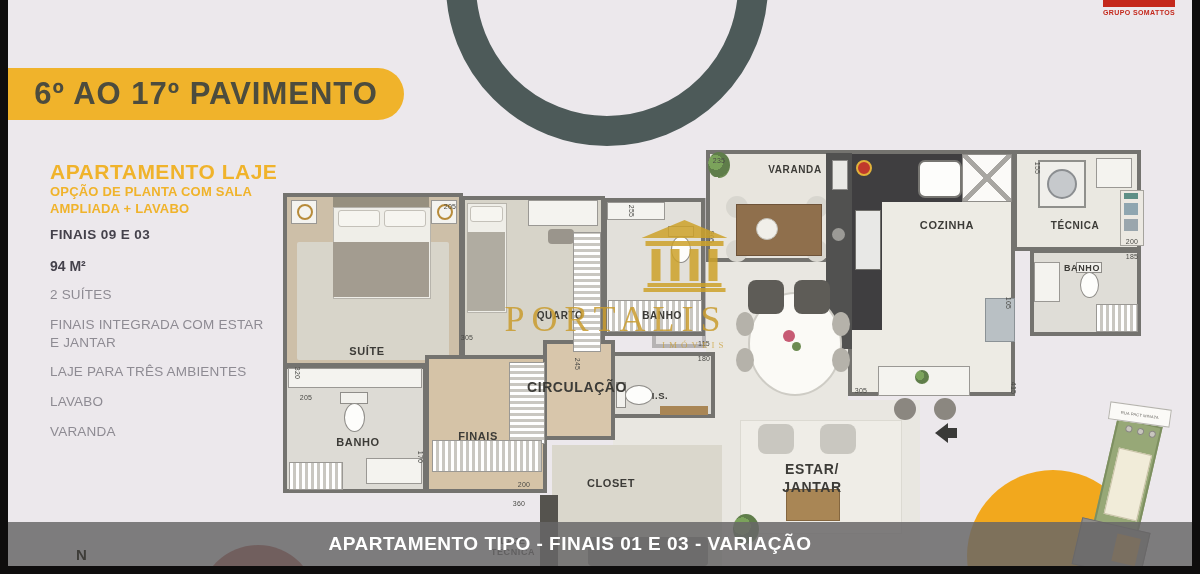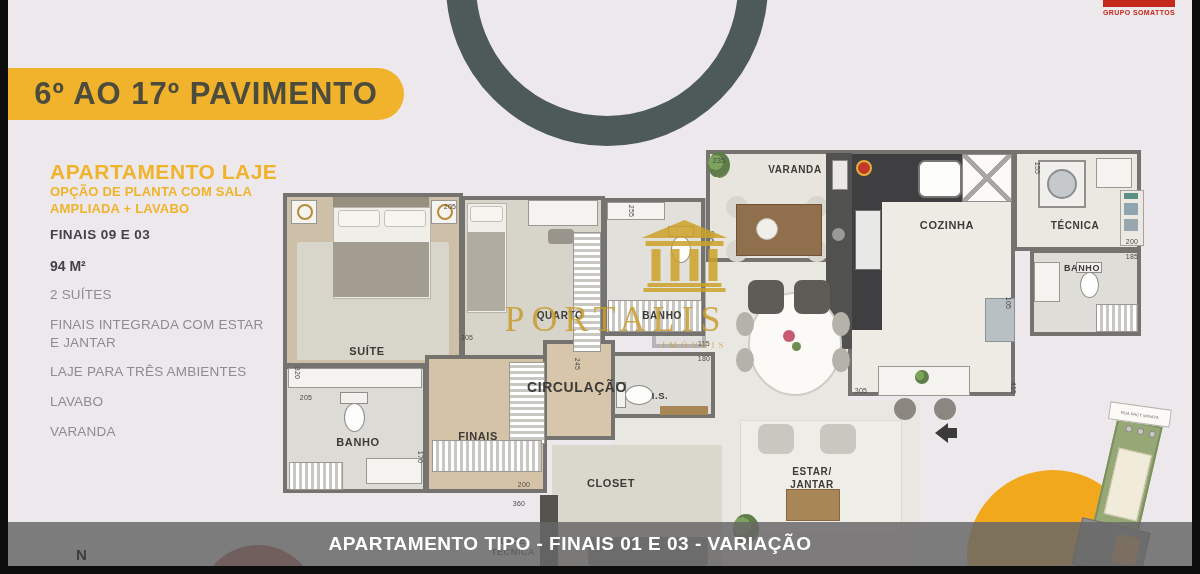--- a/index.html
+++ b/index.html
@@ -238,21 +238,21 @@
       <div class="pos lbl" style="left: 1075px; top: 226px; font-size: 10px;">TÉCNICA</div>
       <div class="pos lbl" style="left: 1082px; top: 269px; font-size: 9px;">BANHO</div>
       <div class="pos lbl" style="left: 367px; top: 352px; font-size: 11px;">SUÍTE</div>
       <div class="pos lbl" style="left: 560px; top: 316px; font-size: 10px;">QUARTO</div>
       <div class="pos lbl" style="left: 662px; top: 316px; font-size: 10px;">BANHO</div>
       <div class="pos lbl" style="left: 577px; top: 388px; font-size: 14px;">CIRCULAÇÃO</div>
       <div class="pos lbl" style="left: 660px; top: 396px; font-size: 9.5px;">I.S.</div>
       <div class="pos lbl" style="left: 358px; top: 443px; font-size: 11px;">BANHO</div>
       <div class="pos lbl" style="left: 478px; top: 437px; font-size: 11px;">FINAIS</div>
       <div class="pos lbl" style="left: 611px; top: 484px; font-size: 11px;">CLOSET</div>
-      <div class="pos lbl" style="left: 812px; top: 478px; font-size: 10px;">ESTAR/
+      <div class="pos lbl" style="left: 812px; top: 478px; font-size: 14px;">ESTAR/
 JANTAR</div>
       <div class="pos lbl" style="left: 513px; top: 547px; font-size: 9px;">LAJE
 TÉCNICA</div>
     </div>
 
   <div>
 
   <div class="pos dim" style="left: 719px; top: 160px;">235</div>
       <div class="pos dim" style="left: 711px; top: 237px; transform: translate(-50%, -50%) rotate(90deg);">905</div>
       <div class="pos dim" style="left: 1037px; top: 168px; transform: translate(-50%, -50%) rotate(90deg);">155</div>

